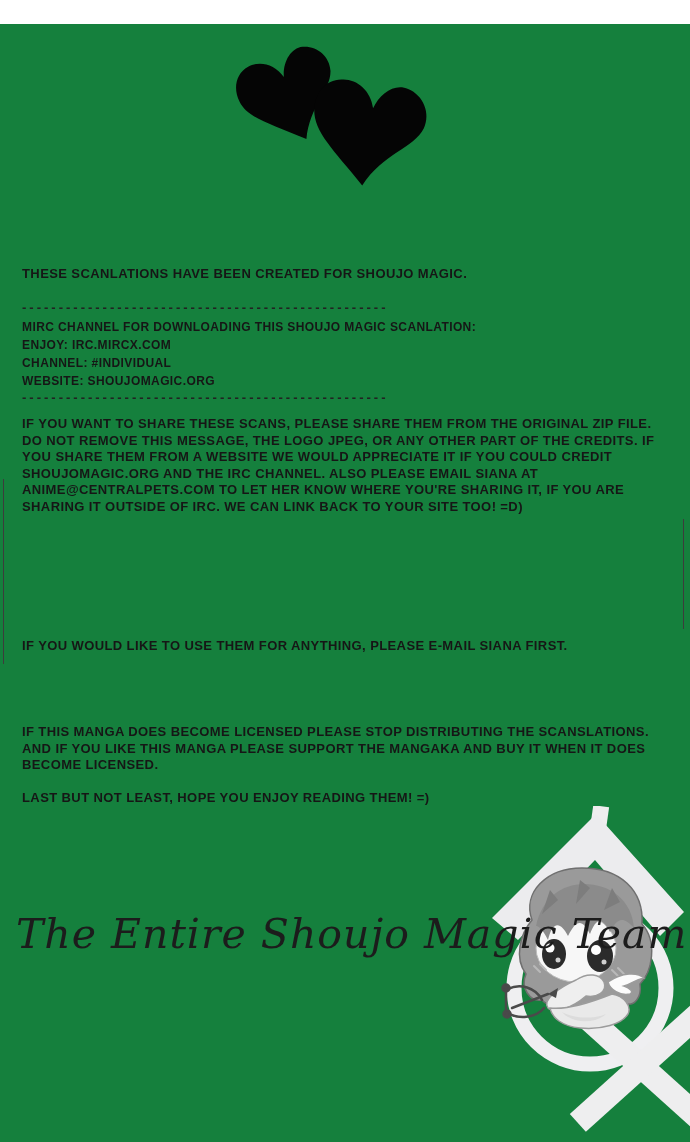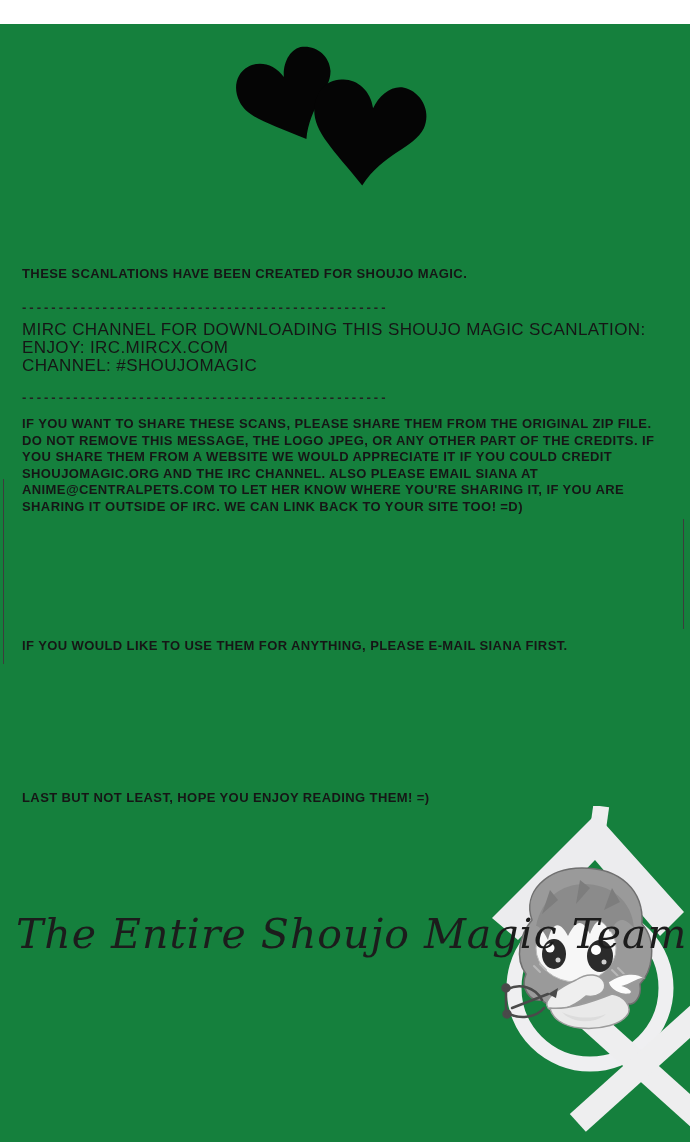--- a/index.html
+++ b/index.html
@@ -5,21 +5,21 @@
   html,body{margin:0;padding:0;background:#ffffff;}
   .page{
     position:relative;width:690px;height:1142px;background:#15803d;
     overflow:hidden;font-family:"Liberation Sans",sans-serif;color:#141414;margin-top:24px;
   }
   .txt{
     position:absolute;left:22px;width:652px;
     font-size:13px;font-weight:700;line-height:16.5px;letter-spacing:.4px;
     color:#161616;white-space:pre-wrap;
   }
-  .irc-line{position:absolute;left:22px;width:652px;font-size:17px;font-weight:400;
+  .irc-line{position:absolute;left:22px;width:652px;font-size:12px;font-weight:700;
     letter-spacing:.4px;color:#161616;}
   .divider{
     position:absolute;left:22px;width:652px;font-size:13px;font-weight:700;
     letter-spacing:3px;color:#222;white-space:nowrap;overflow:hidden;
   }
   .signature{
     position:absolute;left:16px;top:886px;width:500px;
     font-family:"DejaVu Serif",serif;font-style:italic;font-weight:400;
     font-size:41px;letter-spacing:1px;color:#1c1c1c;white-space:nowrap;
   }
@@ -39,26 +39,28 @@
       <path fill="#050505" d="M0,-22 C-5,-40 -21,-49 -35,-46 C-51,-44 -60,-28 -58,-12 C-55,10 -34,24 0,56 C16,21 46,12 53,-9 C58,-25 48,-42 32,-46 C18,-50 5,-38 0,-22 Z"></path>
     </g>
   </svg>
 
   <div class="txt" style="top:242px">THESE SCANLATIONS HAVE BEEN CREATED FOR SHOUJO MAGIC.</div>
 
   <div class="divider" style="top:276px">--------------------------------------------------</div>
 
   <div class="irc-line" style="top:296px">MIRC CHANNEL FOR DOWNLOADING THIS SHOUJO MAGIC SCANLATION:</div>
   <div class="irc-line" style="top:314px">ENJOY: IRC.MIRCX.COM</div>
-  <div class="irc-line" style="top:332px">CHANNEL: #SHOUJOMAGIC</div>
+  <div class="irc-line" style="top:332px">CHANNEL: #INDIVIDUAL</div>
+  <div class="irc-line" style="top:350px">WEBSITE: SHOUJOMAGIC.ORG</div>
 
   <div class="divider" style="top:366px">--------------------------------------------------</div>
 
   <div class="txt" style="top:392px">IF YOU WANT TO SHARE THESE SCANS, PLEASE SHARE THEM FROM THE ORIGINAL ZIP FILE. DO NOT REMOVE THIS MESSAGE, THE LOGO JPEG, OR ANY OTHER PART OF THE CREDITS. IF YOU SHARE THEM FROM A WEBSITE WE WOULD APPRECIATE IT IF YOU COULD CREDIT SHOUJOMAGIC.ORG AND THE IRC CHANNEL. ALSO PLEASE EMAIL SIANA AT ANIME@CENTRALPETS.COM TO LET HER KNOW WHERE YOU'RE SHARING IT, IF YOU ARE SHARING IT OUTSIDE OF IRC. WE CAN LINK BACK TO YOUR SITE TOO! =D)</div>
   <div class="txt" style="top:614px">IF YOU WOULD LIKE TO USE THEM FOR ANYTHING, PLEASE E-MAIL SIANA FIRST.</div>
+  <div class="txt" style="top:700px">IF THIS MANGA DOES BECOME LICENSED PLEASE STOP DISTRIBUTING THE SCANSLATIONS. AND IF YOU LIKE THIS MANGA PLEASE SUPPORT THE MANGAKA AND BUY IT WHEN IT DOES BECOME LICENSED.</div>
   <div class="txt" style="top:766px">LAST BUT NOT LEAST, HOPE YOU ENJOY READING THEM! =)</div>
 
   <svg style="position:absolute;left:478px;top:782px;" width="212" height="340" viewBox="0 0 212 340">
     <rect x="112" y="0" width="16" height="46" fill="#eeeeee" transform="rotate(8 120 23)"></rect>
     <polygon fill="#ececee" points="14,112 118,8 206,106 182,130 117,54 40,134"></polygon>
     <circle cx="112" cy="182" r="76" fill="none" stroke="#efeff1" stroke-width="15"></circle>
     <g fill="#eeeeef">
       <rect x="78" y="248" width="170" height="24" transform="rotate(42 163 260)"></rect>
       <rect x="78" y="248" width="170" height="24" transform="rotate(-42 163 260)"></rect>
     </g>

